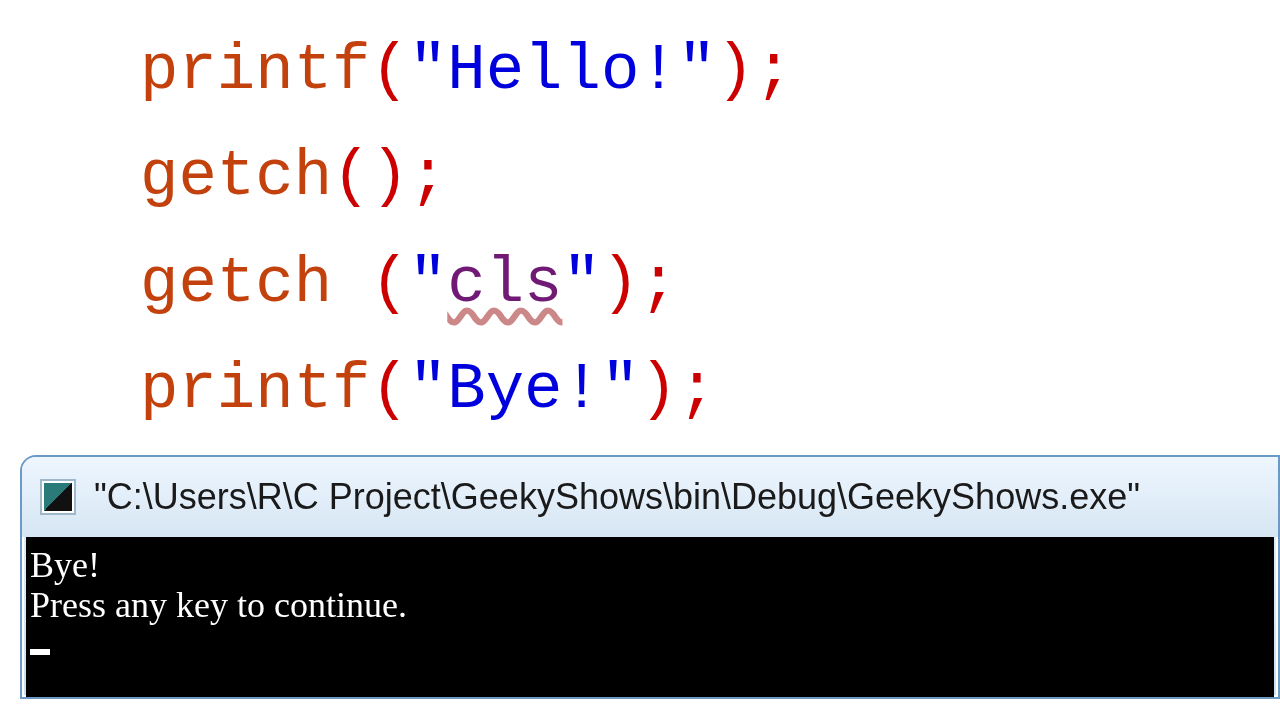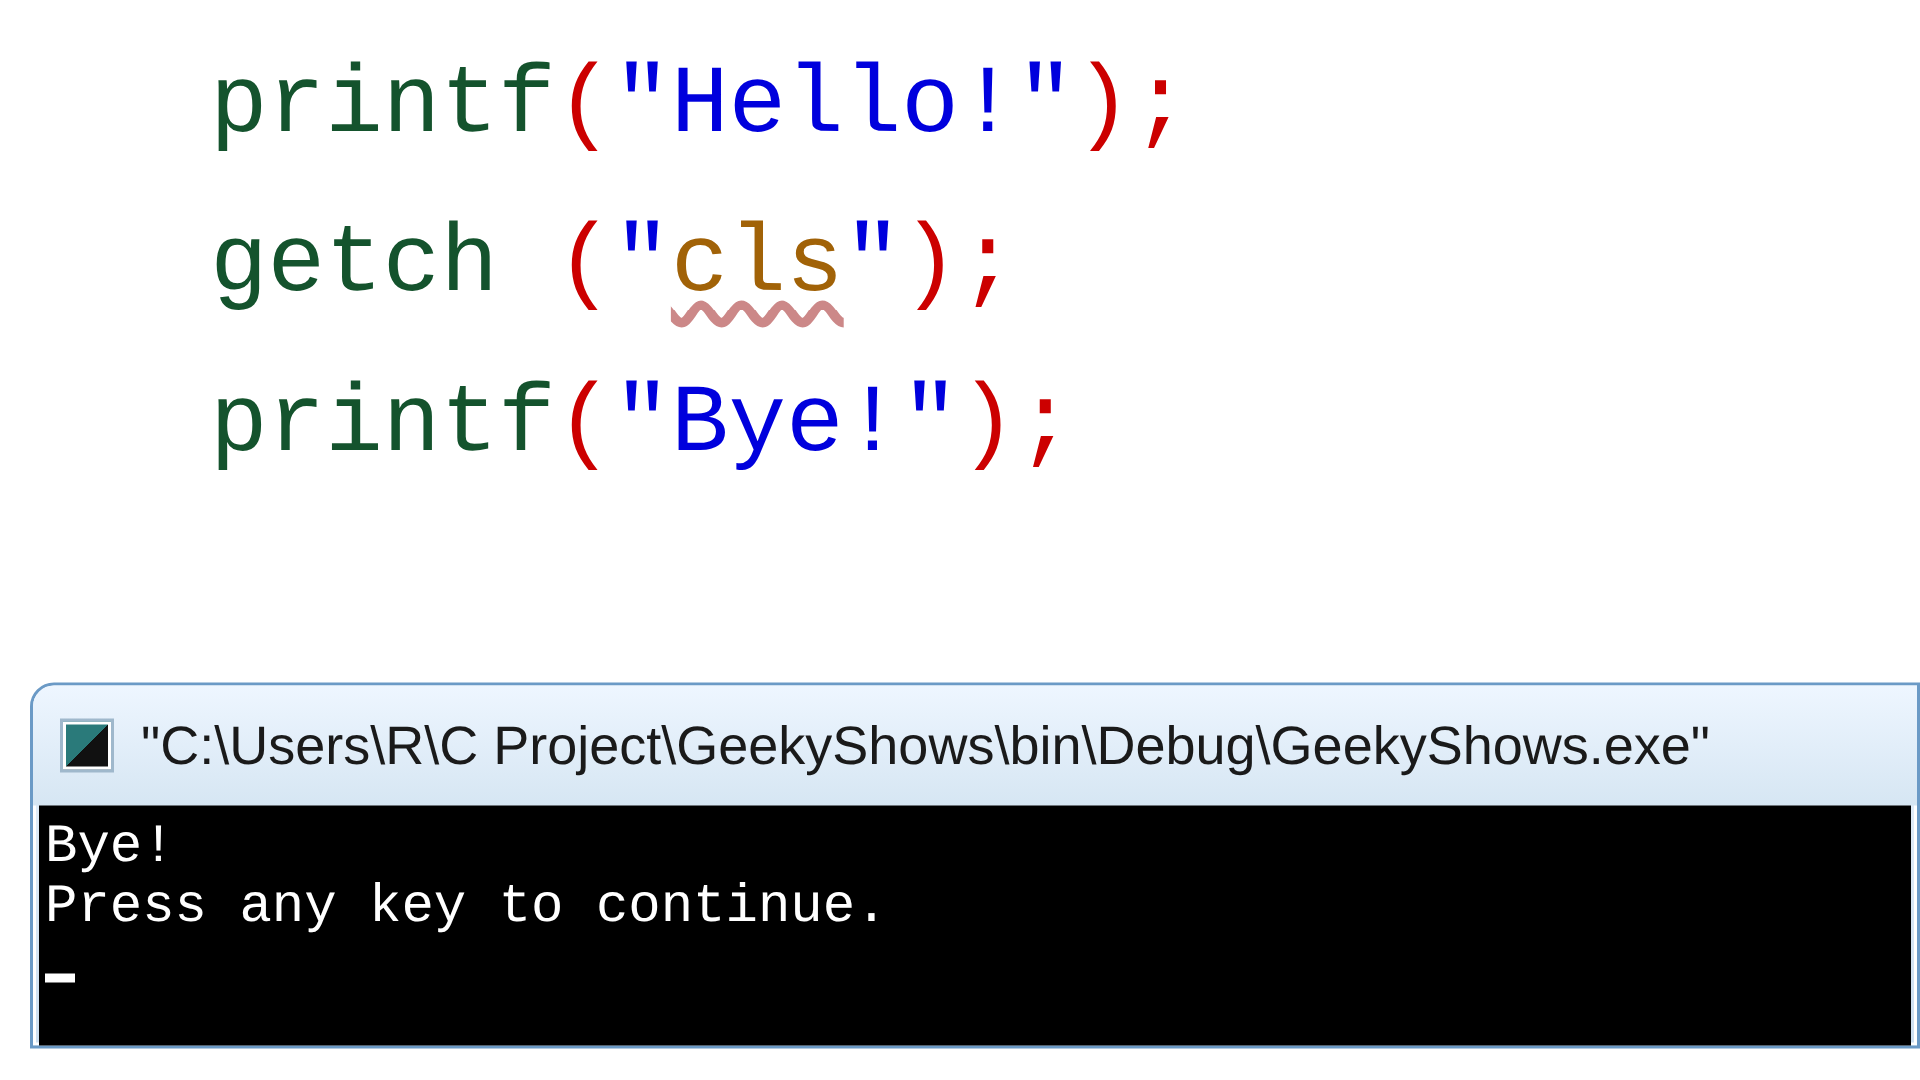--- a/index.html
+++ b/index.html
@@ -14,26 +14,26 @@
   .code-area {
     padding: 20px 140px;
     font-size: 64px;
     line-height: 1.6;
     color: #000;
   }
   .code-line {
     white-space: pre;
     margin-bottom: 4px;
   }
-  .tok-func { color: #14532d; }
+  .tok-func { color: #c2410c; }
   .tok-paren { color: #cc0000; }
   .tok-string { color: #0000dd; }
   .tok-semi { color: #cc0000; }
   .tok-squiggly {
-    color: #a16207;
+    color: #701a75;
     text-decoration: underline wavy #cc8888;
     text-underline-offset: 8px;
   }
 
   .console-window {
     position: absolute;
     left: 20px;
     top: 455px;
     width: 1260px;
     border-top-left-radius: 16px;
@@ -66,35 +66,36 @@
   .console-body {
     background: #000;
     color: #fff;
     font-family: "Consolas", "Courier New", monospace;
     font-size: 36px;
     line-height: 1.12;
     padding: 8px 4px 30px 4px;
     margin: 0 4px 0 4px;
     min-height: 160px;
   }
-  .console-line { white-space: pre; }
+  .console-line { white-space: pre; font-family: Liberation Serif, serif; }
   .cursor {
     display: inline-block;
     width: 20px;
     height: 6px;
     background: #fff;
     margin-top: 4px;
   }
 </style>
 </head>
 <body>
 
 <div class="code-area">
   <div class="code-line"><span class="tok-func">printf</span><span class="tok-paren">(</span><span class="tok-string">"Hello!"</span><span class="tok-paren">)</span><span class="tok-semi">;</span></div>
 
+  <div class="code-line"><span class="tok-func">getch</span><span class="tok-paren">(</span><span class="tok-paren">)</span><span class="tok-semi">;</span></div>
 
   <div class="code-line"><span class="tok-func">getch </span><span class="tok-paren">(</span><span class="tok-string">"</span><span class="tok-squiggly">cls</span><span class="tok-string">"</span><span class="tok-paren">)</span><span class="tok-semi">;</span></div>
 
   <div class="code-line"><span class="tok-func">printf</span><span class="tok-paren">(</span><span class="tok-string">"Bye!"</span><span class="tok-paren">)</span><span class="tok-semi">;</span></div>
 </div>
 
 <div class="console-window">
   <div class="titlebar">
     <div class="tb-icon"></div>
     <div class="tb-title">"C:\Users\R\C Project\GeekyShows\bin\Debug\GeekyShows.exe"</div>

